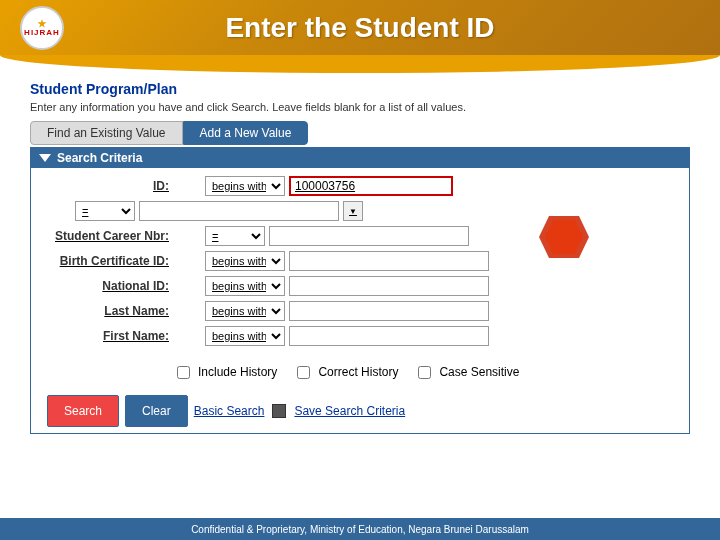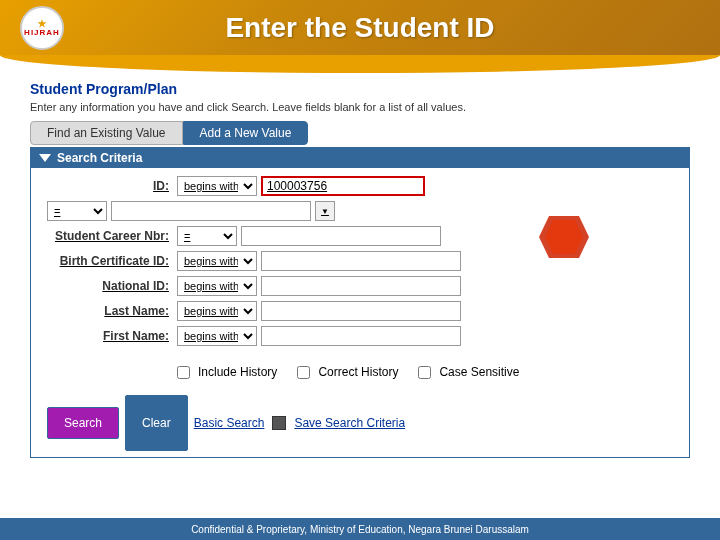--- a/index.html
+++ b/index.html
@@ -159,20 +159,21 @@
       color: #333;
       font-weight: bold;
       text-align: right;
       padding-right: 8px;
     }
     .field-controls {
       display: flex;
       align-items: center;
       gap: 4px;
       flex: 1;
+      margin-left: 28px;
     }
     .operator-select {
       border: 1px solid #999;
       background: #fff;
       font-size: 11px;
       padding: 1px 2px;
       height: 20px;
     }
     .operator-narrow { width: 60px; }
     .operator-wide { width: 80px; }
@@ -220,33 +221,33 @@
     }
 
     
     .button-row {
       display: flex;
       align-items: center;
       gap: 6px;
       padding: 10px 0 6px 0;
     }
     .btn-search {
-      background: #a21caf;
+      background: #ef4444;
       color: #fff;
       border: 1px solid #336699;
       padding: 8px 16px;
       font-size: 12px;
       cursor: pointer;
       border-radius: 2px;
     }
     .btn-clear {
       background: #336699;
       color: #fff;
       border: 1px solid #336699;
-      padding: 20px 16px;
+      padding: 8px 16px;
       font-size: 12px;
       cursor: pointer;
       border-radius: 2px;
     }
     .link-btn {
       background: none;
       border: none;
       color: #003399;
       font-size: 12px;
       cursor: pointer;

